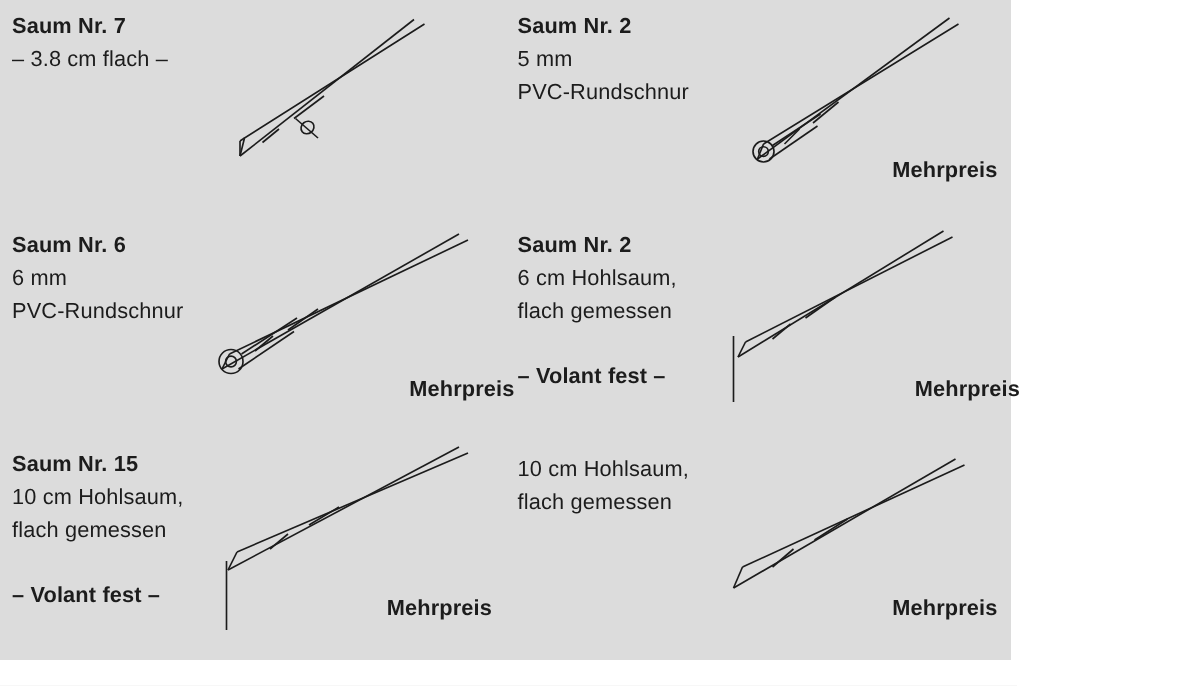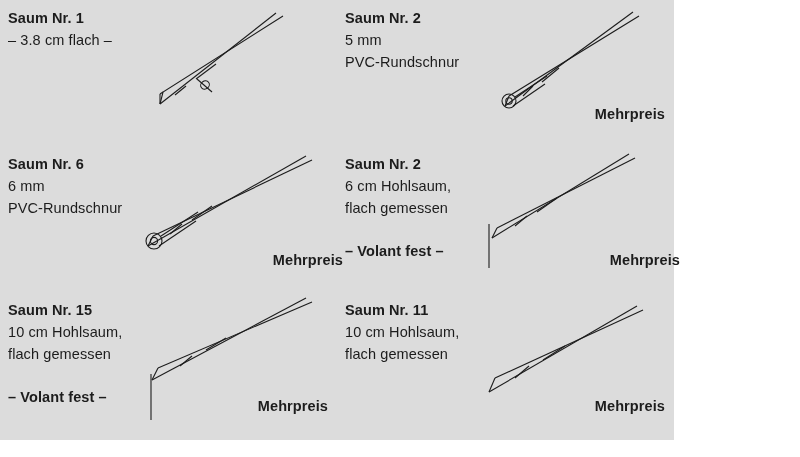--- a/index.html
+++ b/index.html
@@ -91,21 +91,21 @@
         <path d="M160 94 L163 92"></path>
         <path d="M175 95 L186 86"></path>
         <path d="M196 79 L216 64"></path>
       </g>
       <g fill="none" stroke="#1c1c1c" stroke-width="1.1">
         <path d="M197 79 L212 92"></path>
         <ellipse cx="205" cy="85" rx="4.5" ry="4" transform="rotate(-38 205 85)"></ellipse>
       </g>
     </svg>
     <div class="txt">
-      <div class="title">Saum Nr. 1</div>
+      <div class="title">Saum Nr. 7</div>
       <div class="line">– 3.8 cm flach –</div>
     </div>
   </div>
 
   <div class="cell c-r0 c-c1">
     <svg class="art" viewBox="0 0 337 146">
       <g fill="none" stroke="#1c1c1c" stroke-width="1.1">
         <path d="M168 106 L296 12"></path>
         <path d="M172 96 L302 16"></path>
         <path d="M168 106 L172 96"></path>
@@ -195,20 +195,19 @@
     <svg class="art" viewBox="0 0 337 146">
       <g fill="none" stroke="#1c1c1c" stroke-width="1.1">
         <path d="M152 100 L300 14"></path>
         <path d="M158 86 L306 18"></path>
         <path d="M152 100 L158 86"></path>
         <path d="M178 86 L192 74"></path>
         <path d="M206 68 L228 54"></path>
       </g>
     </svg>
     <div class="txt">
-      <div class="title">Saum Nr. 11</div>
       <div class="line">10 cm Hohlsaum,</div>
       <div class="line">flach gemessen</div>
     </div>
     <div class="mehrpreis">Mehrpreis</div>
   </div>
 
 </div>
 
 </body></html>

